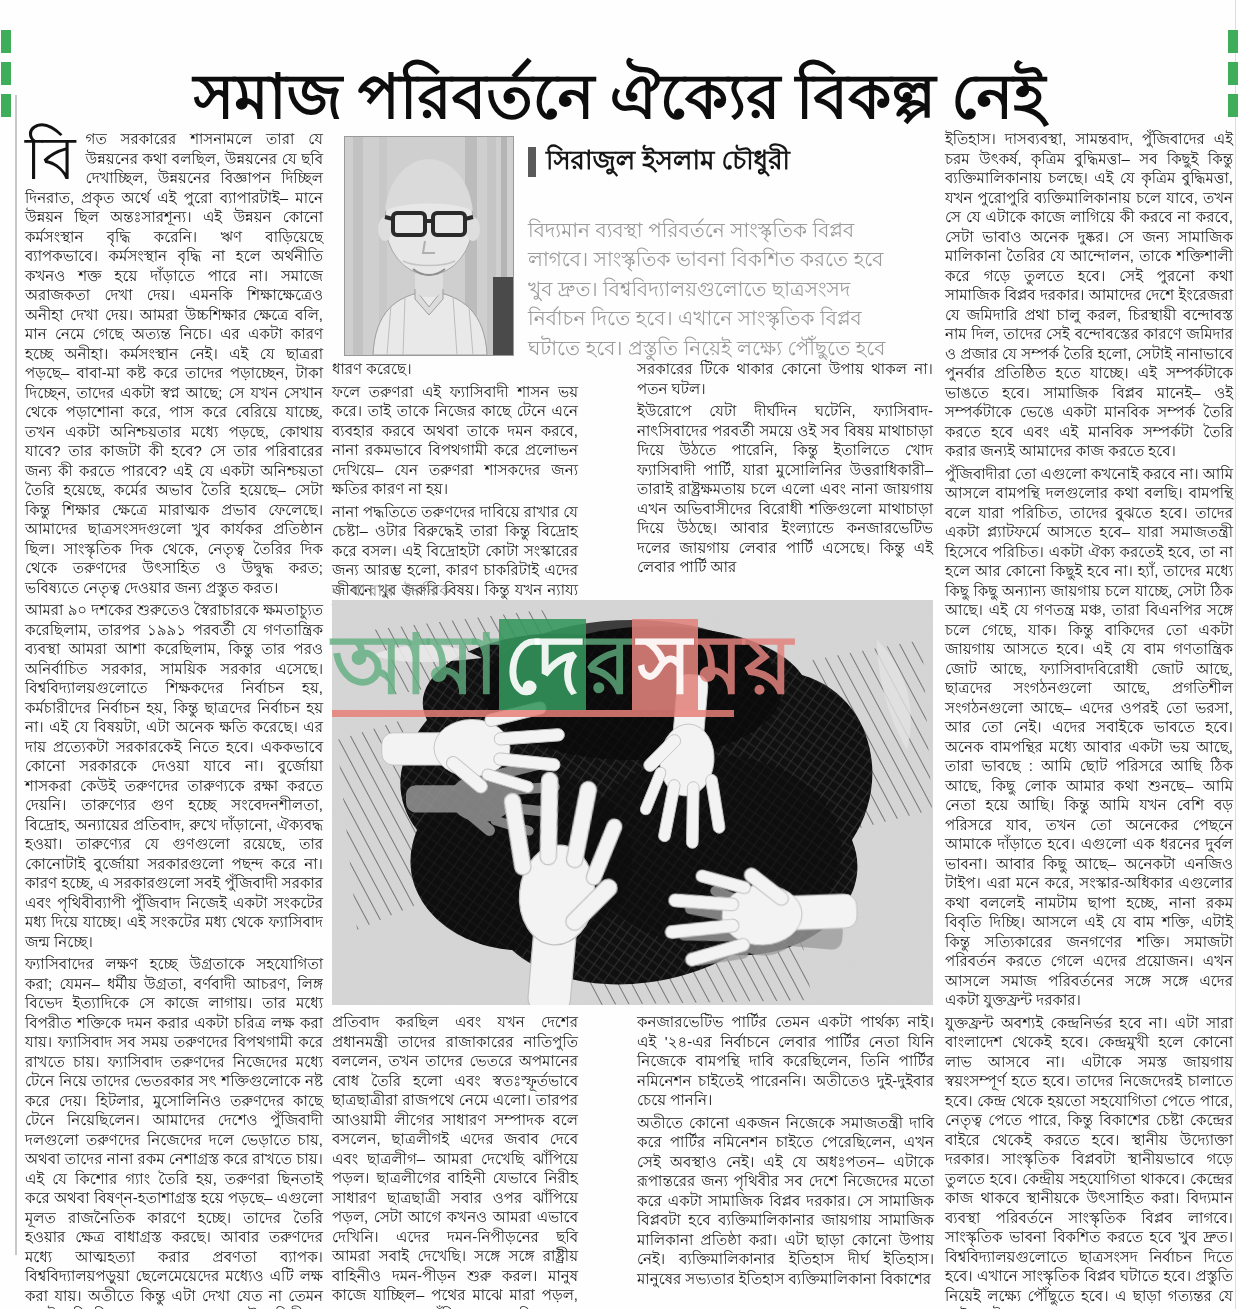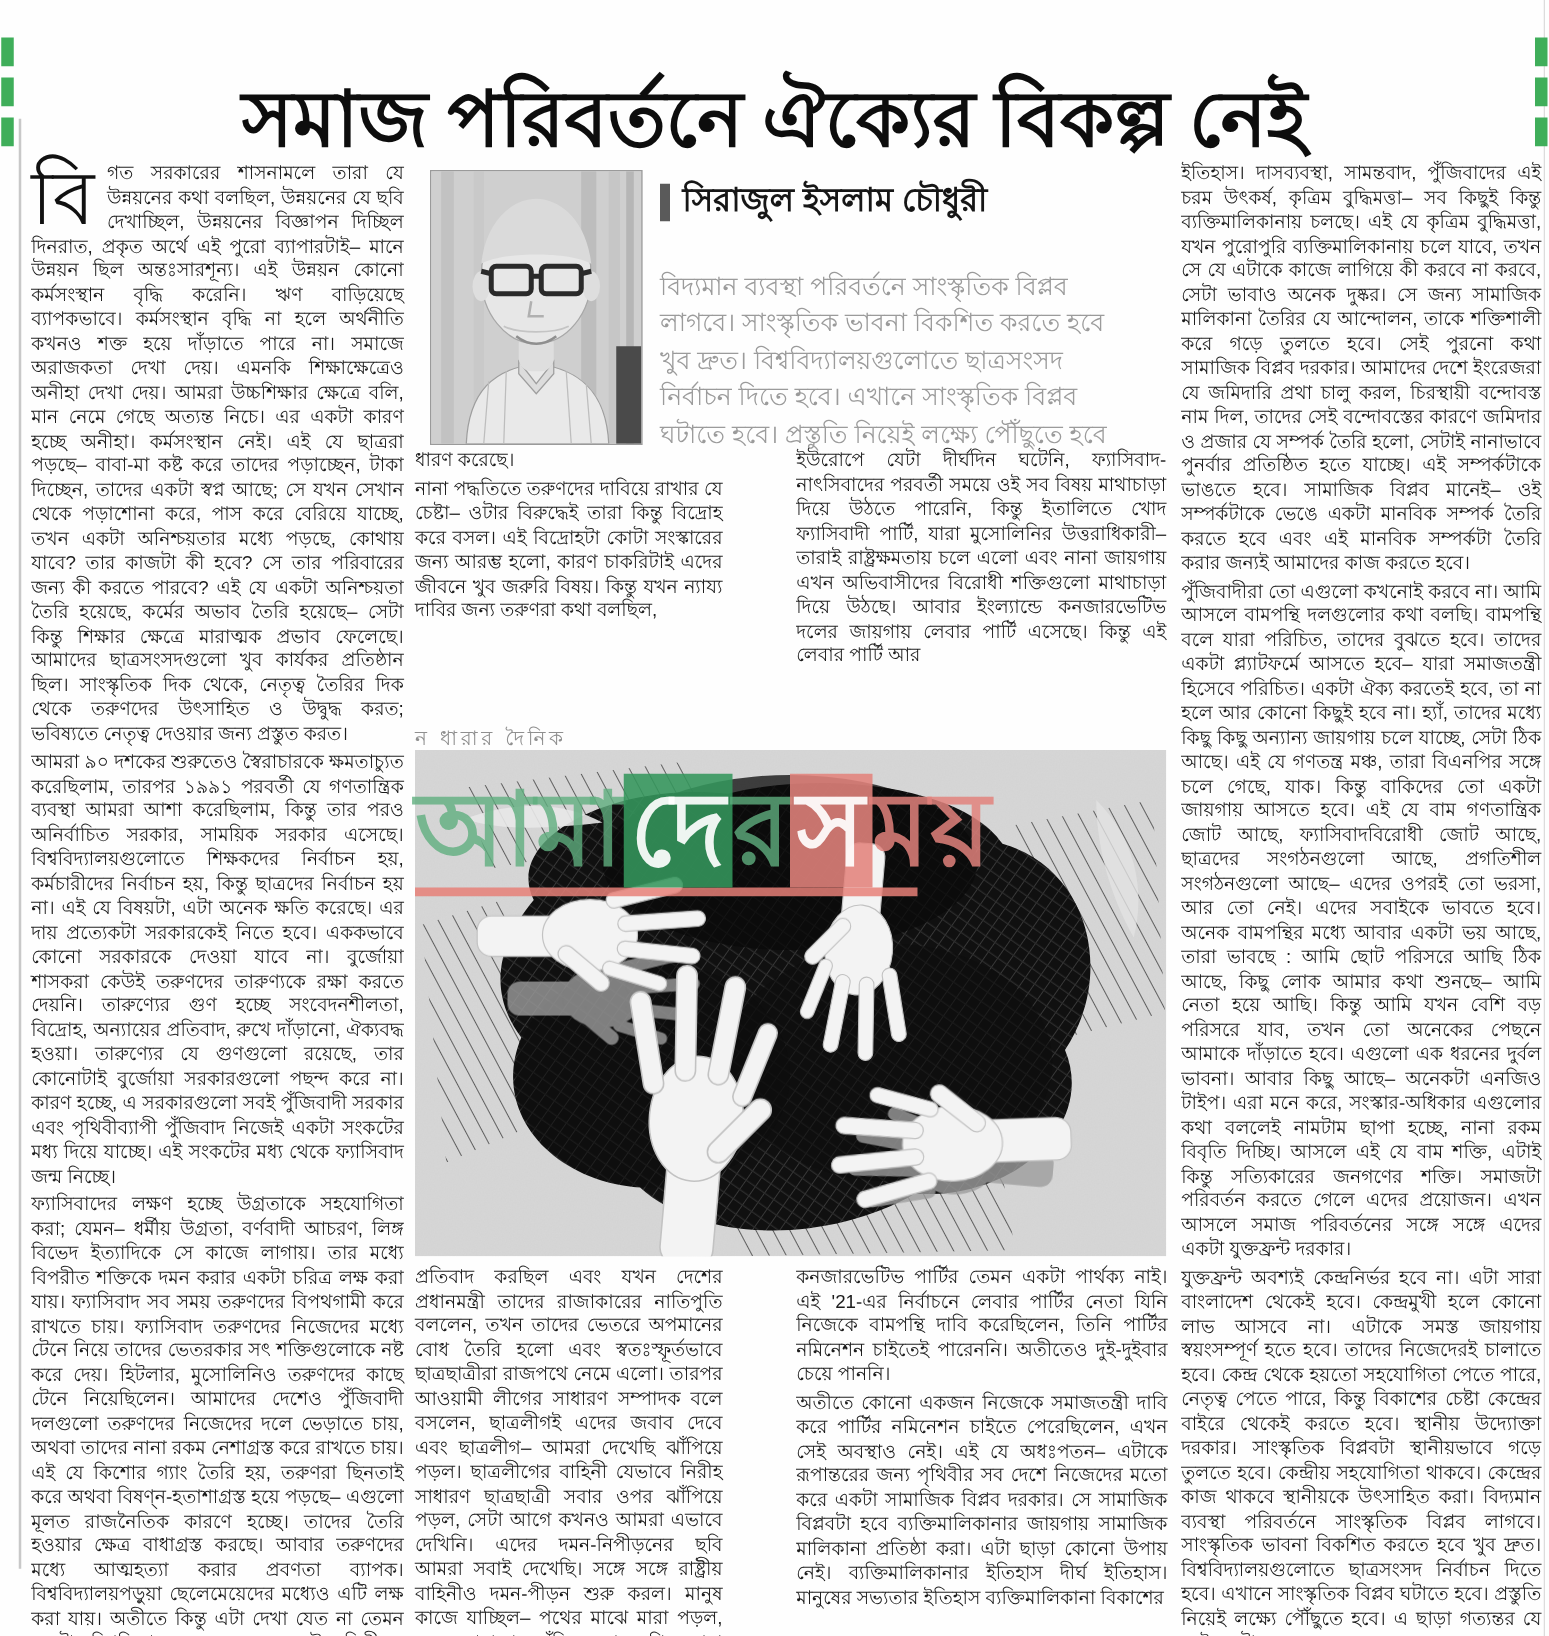--- a/index.html
+++ b/index.html
@@ -116,23 +116,25 @@
   <div class="byline-block">
     <div class="byline">
       <span class="byline-bar"></span>
       <span>সিরাজুল ইসলাম চৌধুরী</span>
     </div>
     <div class="standfirst">বিদ্যমান ব্যবস্থা পরিবর্তনে সাংস্কৃতিক বিপ্লব লাগবে। সাংস্কৃতিক ভাবনা বিকশিত করতে হবে খুব দ্রুত। বিশ্ববিদ্যালয়গুলোতে ছাত্রসংসদ নির্বাচন দিতে হবে। এখানে সাংস্কৃতিক বিপ্লব ঘটাতে হবে। প্রস্তুতি নিয়েই লক্ষ্যে পৌঁছুতে হবে</div>
   </div>
 
   <div class="mcol-left btxt">
     <p>ধারণ করেছে।</p>
+    <p>ফলে তরুণরা এই ফ্যাসিবাদী শাসন ভয় করে। তাই তাকে নিজের কাছে টেনে এনে ব্যবহার করবে অথবা তাকে দমন করবে, নানা রকমভাবে বিপথগামী করে প্রলোভন দেখিয়ে– যেন তরুণরা শাসকদের জন্য ক্ষতির কারণ না হয়।</p>
     <p>নানা পদ্ধতিতে তরুণদের দাবিয়ে রাখার যে চেষ্টা– ওটার বিরুদ্ধেই তারা কিন্তু বিদ্রোহ করে বসল। এই বিদ্রোহটা কোটা সংস্কারের জন্য আরম্ভ হলো, কারণ চাকরিটাই এদের জীবনে খুব জরুরি বিষয়। কিন্তু যখন ন্যায্য দাবির জন্য তরুণরা কথা বলছিল,</p>
   </div>
   <div class="mcol-right btxt">
+    <p>সরকারের টিকে থাকার কোনো উপায় থাকল না। পতন ঘটল।</p>
     <p>ইউরোপে যেটা দীর্ঘদিন ঘটেনি, ফ্যাসিবাদ-নাৎসিবাদের পরবর্তী সময়ে ওই সব বিষয় মাথাচাড়া দিয়ে উঠতে পারেনি, কিন্তু ইতালিতে খোদ ফ্যাসিবাদী পার্টি, যারা মুসোলিনির উত্তরাধিকারী– তারাই রাষ্ট্রক্ষমতায় চলে এলো এবং নানা জায়গায় এখন অভিবাসীদের বিরোধী শক্তিগুলো মাথাচাড়া দিয়ে উঠছে। আবার ইংল্যান্ডে কনজারভেটিভ দলের জায়গায় লেবার পার্টি এসেছে। কিন্তু এই লেবার পার্টি আর</p>
   </div>
 
   <div class="illustration">
     <svg width="601" height="405" viewBox="0 0 601 405" xmlns="http://www.w3.org/2000/svg">
       <defs>
         <pattern id="hatch" width="9" height="9" patternUnits="userSpaceOnUse" patternTransform="rotate(35)">
           <rect width="9" height="9" fill="#101010"></rect>
           <line x1="0" y1="0" x2="0" y2="9" stroke="#3c3c3c" stroke-width="1.4"></line>
           <line x1="0" y1="4" x2="9" y2="4" stroke="#2c2c2c" stroke-width="1"></line>
@@ -193,21 +195,21 @@
     <div class="wm-logo">
       <span class="wm-g">আমা</span><span class="wm-gbox">দে</span><span class="wm-g">র</span><span class="wm-rbox">স</span><span class="wm-r">ময়</span>
     </div>
     <div class="wm-bar"></div>
   </div>
 
   <div class="bcol-left btxt">
     <p>প্রতিবাদ করছিল এবং যখন দেশের প্রধানমন্ত্রী তাদের রাজাকারের নাতিপুতি বললেন, তখন তাদের ভেতরে অপমানের বোধ তৈরি হলো এবং স্বতঃস্ফূর্তভাবে ছাত্রছাত্রীরা রাজপথে নেমে এলো। তারপর আওয়ামী লীগের সাধারণ সম্পাদক বলে বসলেন, ছাত্রলীগই এদের জবাব দেবে এবং ছাত্রলীগ– আমরা দেখেছি ঝাঁপিয়ে পড়ল। ছাত্রলীগের বাহিনী যেভাবে নিরীহ সাধারণ ছাত্রছাত্রী সবার ওপর ঝাঁপিয়ে পড়ল, সেটা আগে কখনও আমরা এভাবে দেখিনি। এদের দমন-নিপীড়নের ছবি আমরা সবাই দেখেছি। সঙ্গে সঙ্গে রাষ্ট্রীয় বাহিনীও দমন-পীড়ন শুরু করল। মানুষ কাজে যাচ্ছিল– পথের মাঝে মারা পড়ল, ঘরের বারান্দায় দাঁড়িয়ে থেকে শিশু মারা গেল। ছাত্ররা, কর্মজীবী সব শ্রেণির মানুষ মারা গেল। ফলে</p>
   </div>
   <div class="bcol-right btxt">
-    <p>কনজারভেটিভ পার্টির তেমন একটা পার্থক্য নাই। এই '21-এর নির্বাচনে লেবার পার্টির নেতা যিনি নিজেকে বামপন্থি দাবি করেছিলেন, তিনি পার্টির নমিনেশন চাইতেই পারেননি। অতীতেও দুই-দুইবার চেয়ে পাননি।</p>
+    <p>কনজারভেটিভ পার্টির তেমন একটা পার্থক্য নাই। এই '২৪-এর নির্বাচনে লেবার পার্টির নেতা যিনি নিজেকে বামপন্থি দাবি করেছিলেন, তিনি পার্টির নমিনেশন চাইতেই পারেননি। অতীতেও দুই-দুইবার চেয়ে পাননি।</p>
     <p>অতীতে কোনো একজন নিজেকে সমাজতন্ত্রী দাবি করে পার্টির নমিনেশন চাইতে পেরেছিলেন, এখন সেই অবস্থাও নেই। এই যে অধঃপতন– এটাকে রূপান্তরের জন্য পৃথিবীর সব দেশে নিজেদের মতো করে একটা সামাজিক বিপ্লব দরকার। সে সামাজিক বিপ্লবটা হবে ব্যক্তিমালিকানার জায়গায় সামাজিক মালিকানা প্রতিষ্ঠা করা। এটা ছাড়া কোনো উপায় নেই। ব্যক্তিমালিকানার ইতিহাস দীর্ঘ ইতিহাস। মানুষের সভ্যতার ইতিহাস ব্যক্তিমালিকানা বিকাশের</p>
   </div>
 
   <div class="col5 btxt">
     <p>ইতিহাস। দাসব্যবস্থা, সামন্তবাদ, পুঁজিবাদের এই চরম উৎকর্ষ, কৃত্রিম বুদ্ধিমত্তা– সব কিছুই কিন্তু ব্যক্তিমালিকানায় চলছে। এই যে কৃত্রিম বুদ্ধিমত্তা, যখন পুরোপুরি ব্যক্তিমালিকানায় চলে যাবে, তখন সে যে এটাকে কাজে লাগিয়ে কী করবে না করবে, সেটা ভাবাও অনেক দুষ্কর। সে জন্য সামাজিক মালিকানা তৈরির যে আন্দোলন, তাকে শক্তিশালী করে গড়ে তুলতে হবে। সেই পুরনো কথা সামাজিক বিপ্লব দরকার। আমাদের দেশে ইংরেজরা যে জমিদারি প্রথা চালু করল, চিরস্থায়ী বন্দোবস্ত নাম দিল, তাদের সেই বন্দোবস্তের কারণে জমিদার ও প্রজার যে সম্পর্ক তৈরি হলো, সেটাই নানাভাবে পুনর্বার প্রতিষ্ঠিত হতে যাচ্ছে। এই সম্পর্কটাকে ভাঙতে হবে। সামাজিক বিপ্লব মানেই– ওই সম্পর্কটাকে ভেঙে একটা মানবিক সম্পর্ক তৈরি করতে হবে এবং এই মানবিক সম্পর্কটা তৈরি করার জন্যই আমাদের কাজ করতে হবে।</p>
     <p>পুঁজিবাদীরা তো এগুলো কখনোই করবে না। আমি আসলে বামপন্থি দলগুলোর কথা বলছি। বামপন্থি বলে যারা পরিচিত, তাদের বুঝতে হবে। তাদের একটা প্ল্যাটফর্মে আসতে হবে– যারা সমাজতন্ত্রী হিসেবে পরিচিত। একটা ঐক্য করতেই হবে, তা না হলে আর কোনো কিছুই হবে না। হ্যাঁ, তাদের মধ্যে কিছু কিছু অন্যান্য জায়গায় চলে যাচ্ছে, সেটা ঠিক আছে। এই যে গণতন্ত্র মঞ্চ, তারা বিএনপির সঙ্গে চলে গেছে, যাক। কিন্তু বাকিদের তো একটা জায়গায় আসতে হবে। এই যে বাম গণতান্ত্রিক জোট আছে, ফ্যাসিবাদবিরোধী জোট আছে, ছাত্রদের সংগঠনগুলো আছে, প্রগতিশীল সংগঠনগুলো আছে– এদের ওপরই তো ভরসা, আর তো নেই। এদের সবাইকে ভাবতে হবে। অনেক বামপন্থির মধ্যে আবার একটা ভয় আছে, তারা ভাবছে : আমি ছোট পরিসরে আছি ঠিক আছে, কিছু লোক আমার কথা শুনছে– আমি নেতা হয়ে আছি। কিন্তু আমি যখন বেশি বড় পরিসরে যাব, তখন তো অনেকের পেছনে আমাকে দাঁড়াতে হবে। এগুলো এক ধরনের দুর্বল ভাবনা। আবার কিছু আছে– অনেকটা এনজিও টাইপ। এরা মনে করে, সংস্কার-অধিকার এগুলোর কথা বললেই নামটাম ছাপা হচ্ছে, নানা রকম বিবৃতি দিচ্ছি। আসলে এই যে বাম শক্তি, এটাই কিন্তু সত্যিকারের জনগণের শক্তি। সমাজটা পরিবর্তন করতে গেলে এদের প্রয়োজন। এখন আসলে সমাজ পরিবর্তনের সঙ্গে সঙ্গে এদের একটা যুক্তফ্রন্ট দরকার।</p>
     <p>যুক্তফ্রন্ট অবশ্যই কেন্দ্রনির্ভর হবে না। এটা সারা বাংলাদেশ থেকেই হবে। কেন্দ্রমুখী হলে কোনো লাভ আসবে না। এটাকে সমস্ত জায়গায় স্বয়ংসম্পূর্ণ হতে হবে। তাদের নিজেদেরই চালাতে হবে। কেন্দ্র থেকে হয়তো সহযোগিতা পেতে পারে, নেতৃত্ব পেতে পারে, কিন্তু বিকাশের চেষ্টা কেন্দ্রের বাইরে থেকেই করতে হবে। স্থানীয় উদ্যোক্তা দরকার। সাংস্কৃতিক বিপ্লবটা স্থানীয়ভাবে গড়ে তুলতে হবে। কেন্দ্রীয় সহযোগিতা থাকবে। কেন্দ্রের কাজ থাকবে স্থানীয়কে উৎসাহিত করা। বিদ্যমান ব্যবস্থা পরিবর্তনে সাংস্কৃতিক বিপ্লব লাগবে। সাংস্কৃতিক ভাবনা বিকশিত করতে হবে খুব দ্রুত। বিশ্ববিদ্যালয়গুলোতে ছাত্রসংসদ নির্বাচন দিতে হবে। এখানে সাংস্কৃতিক বিপ্লব ঘটাতে হবে। প্রস্তুতি নিয়েই লক্ষ্যে পৌঁছুতে হবে। এ ছাড়া গত্যন্তর যে নেই, সেটা সত্য।</p>
 
   </div>
 

